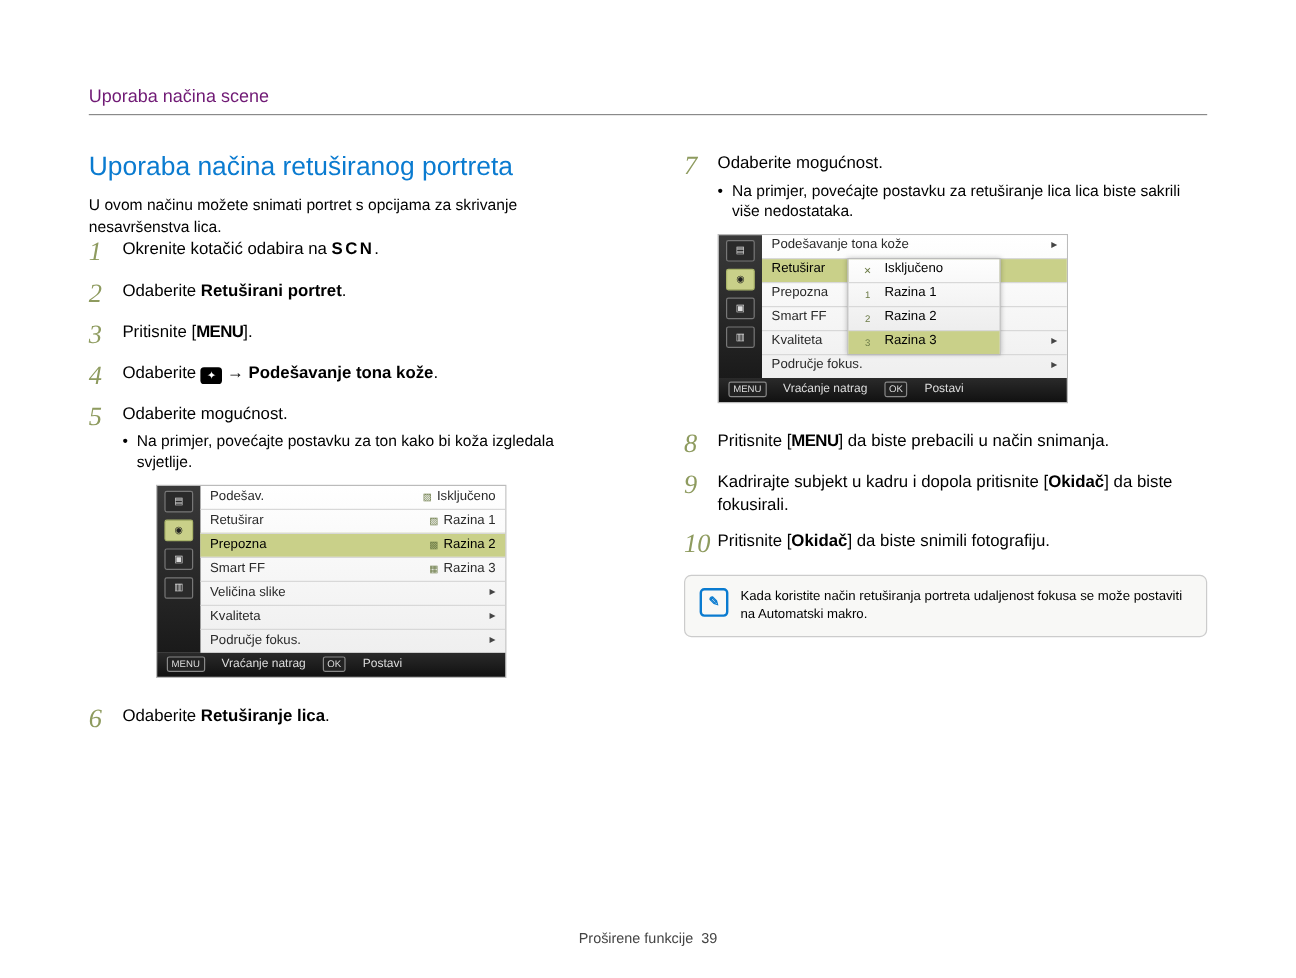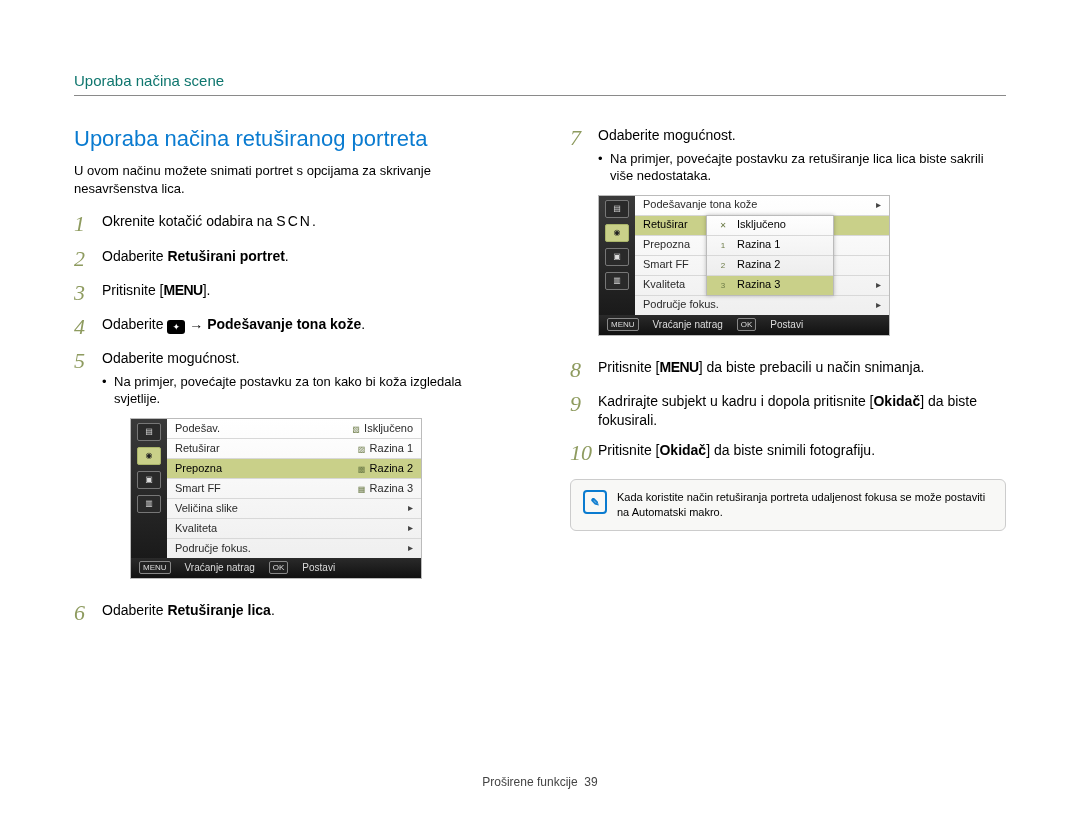--- a/index.html
+++ b/index.html
@@ -12,21 +12,21 @@
     color: #000;
   }
   .page {
     position: relative;
     width: 1080px;
     height: 815px;
     box-sizing: border-box;
     padding: 72px 74px 30px 74px;
   }
   .header-title {
-    color: #0f766e;
+    color: #701a75;
     font-size: 15px;
     border-bottom: 1px solid #8a8a8a;
     padding-bottom: 6px;
     margin-bottom: 30px;
   }
   .columns {
     display: flex;
     gap: 60px;
   }
   .col {
@@ -34,21 +34,20 @@
   }
   .section-title {
     color: #0a7bd0;
     font-size: 22px;
     font-weight: normal;
     margin-bottom: 10px;
   }
   .intro {
     font-size: 13px;
     line-height: 1.4;
-    margin-bottom: 14px;
   }
   ol.steps {
     list-style: none;
     padding: 0;
     margin: 0;
     counter-reset: item;
   }
   ol.steps > li {
     display: flex;
     align-items: flex-start;
@@ -84,21 +83,21 @@
     left: -12px;
     top: 0;
   }
   .label-menu {
     font-family: Arial, sans-serif;
     font-weight: bold;
     letter-spacing: -0.5px;
   }
   .label-scn {
     font-family: Arial, sans-serif;
-    font-weight: normal;
+    font-weight: bold;
     letter-spacing: 2px;
   }
   .icon-box {
     display: inline-flex;
     align-items: center;
     justify-content: center;
     width: 18px;
     height: 14px;
     border-radius: 3px;
     background: #000;

